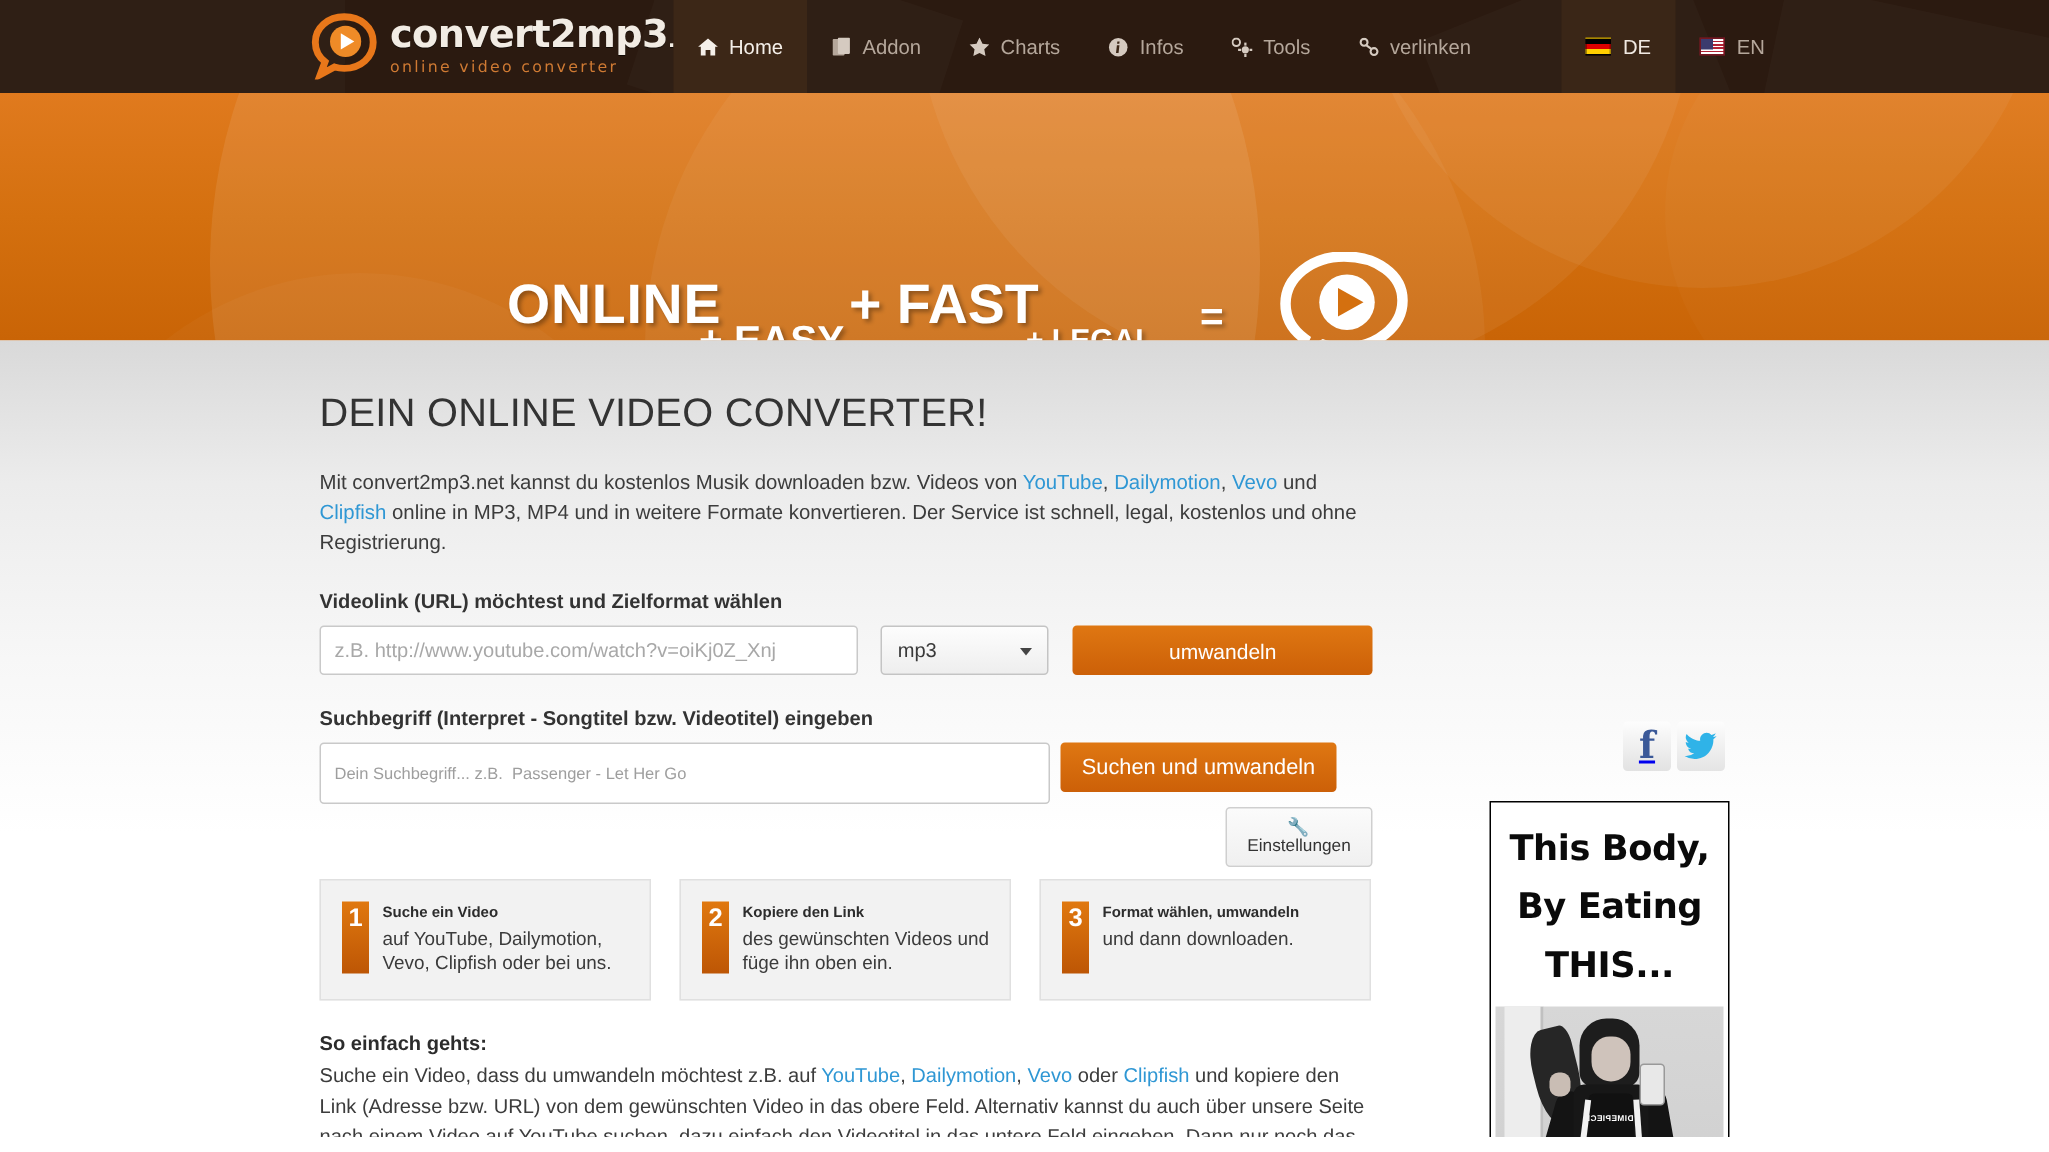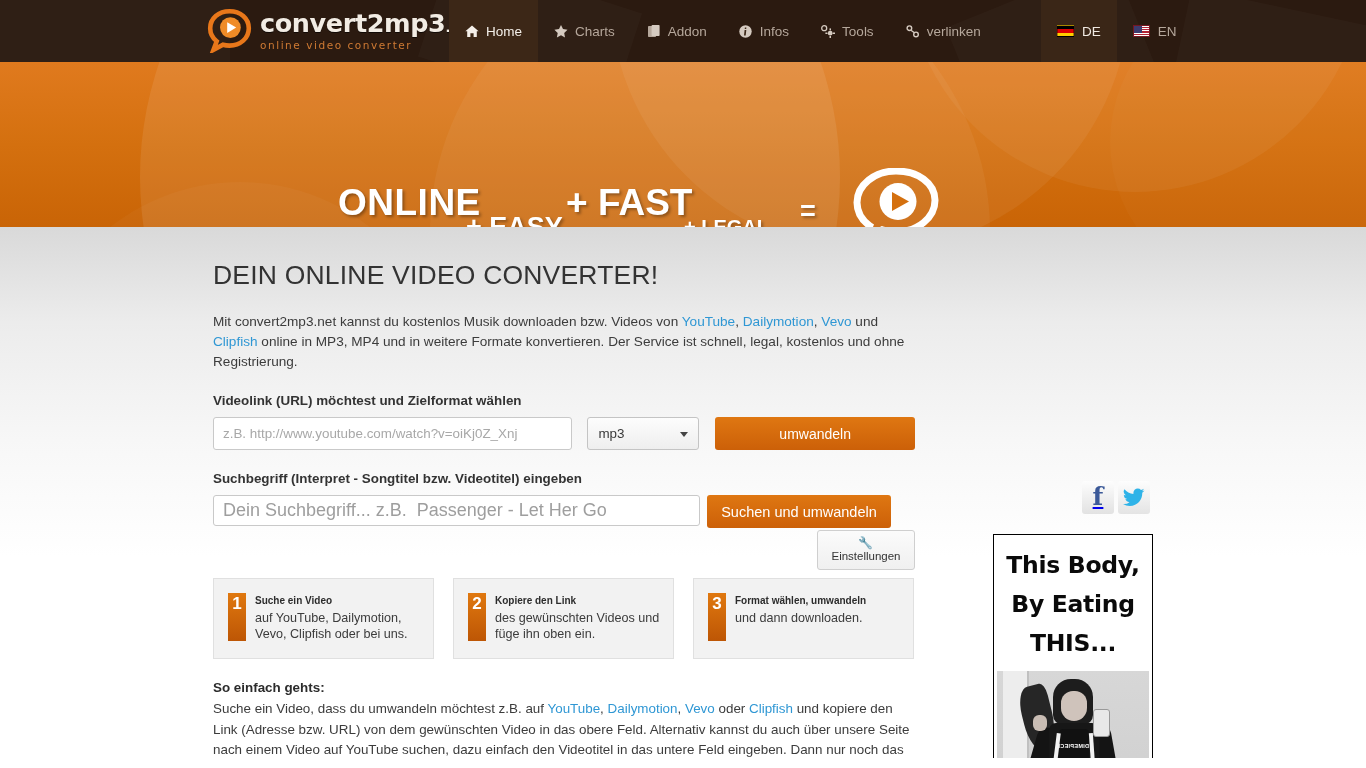--- a/index.html
+++ b/index.html
@@ -192,23 +192,23 @@
   .btn-orange {
     border: 0; border-radius: 3px; cursor: pointer;
     background: linear-gradient(to bottom, #df7712, #cc6008);
     color: #fff; font-size: 14px;
     font-family: "Liberation Sans", sans-serif;
   }
   .btn-convert { margin-left: 12px; width: 200px; height: 33px; }
 
   .row2 { display: flex; align-items: stretch; margin-top: 9px; }
   .search-input {
-    width: 487px; height: 31px;
+    width: 487px; height: 41px;
     border: 1px solid #c9c9c9; border-radius: 3px;
-    padding: 0 9px; font-size: 18px; color: #8b5cf6;
+    padding: 0 9px; font-size: 11px; color: #8b5cf6;
     background: #fff; outline: none;
     font-family: "Liberation Sans", sans-serif;
   }
   .search-input::placeholder { color: #9e9e9e; }
   .btn-search { margin-left: 7px; width: 184px; height: 33px; font-size: 14.5px; }
 
   .settings-row { display: flex; justify-content: flex-end; margin-top: 2px; width: 702px; }
   .btn-settings {
     width: 98px; height: 40px;
     border: 1px solid #cfcfcf; border-radius: 3px;
@@ -362,34 +362,34 @@
       <a class="nav-item active" href="#">
         <span class="ico">
           <svg width="14" height="13" viewBox="0 0 14 13">
               <path d="M7 0.6 0.4 6.2h1.8V12h3.2V8.3h3.2V12h3.2V6.2h1.8z" fill="#f4efe9"></path>
             </svg>
         </span>
         <span>Home</span>
       </a>
       <a class="nav-item" href="#">
         <span class="ico">
-          <svg width="14" height="13" viewBox="0 0 14 13">
-              <path d="M7 0l2 4.1 4.5.6-3.3 3.2.8 4.5L7 10.3 2.9 12.4l.8-4.5L0.4 4.7 5 4.1z" fill="#d5cac0"></path>
-            </svg>
-        </span>
-        <span>Charts</span>
-      </a>
-      <a class="nav-item" href="#">
-        <span class="ico">
           <svg width="12" height="13" viewBox="0 0 12 13">
               <rect x="0" y="1" width="8" height="11" rx="0.8" fill="#b5a79b"></rect>
               <rect x="3.6" y="0" width="8" height="11" rx="0.8" fill="#d5cac0"></rect>
             </svg>
         </span>
         <span>Addon</span>
+      </a>
+      <a class="nav-item" href="#">
+        <span class="ico">
+          <svg width="14" height="13" viewBox="0 0 14 13">
+              <path d="M7 0l2 4.1 4.5.6-3.3 3.2.8 4.5L7 10.3 2.9 12.4l.8-4.5L0.4 4.7 5 4.1z" fill="#d5cac0"></path>
+            </svg>
+        </span>
+        <span>Charts</span>
       </a>
       <a class="nav-item" href="#">
         <span class="ico">
           <svg width="13" height="13" viewBox="0 0 13 13">
               <circle cx="6.5" cy="6.5" r="6.2" fill="#d5cac0"></circle>
               <path d="M5.9 2.6h1.5l-.2 1.5H5.7zM5.6 5.1h1.7l-.6 5.3H5z" fill="#3c2717"></path>
             </svg>
         </span>
         <span>Infos</span>
       </a>

